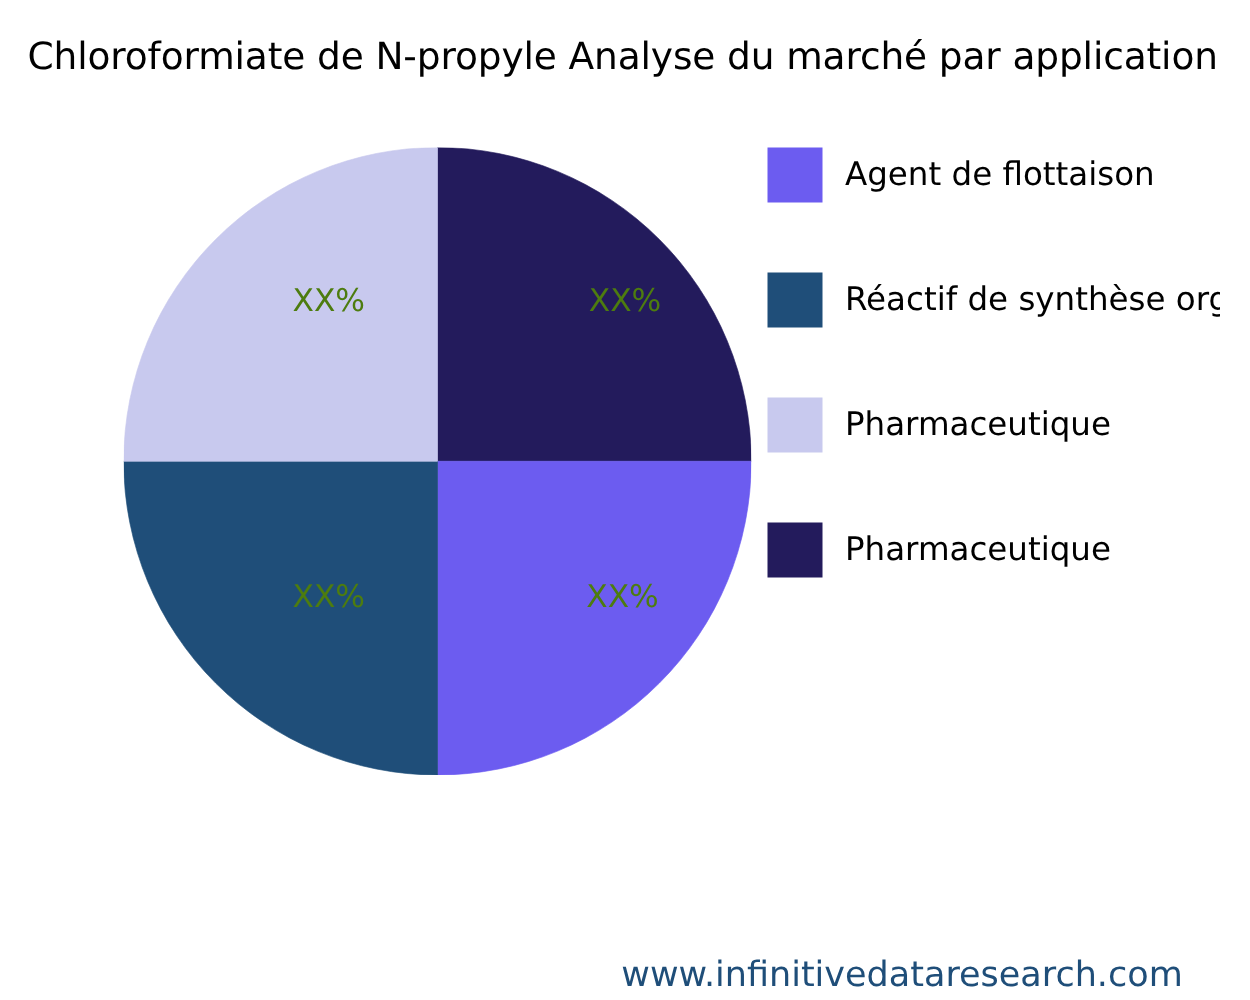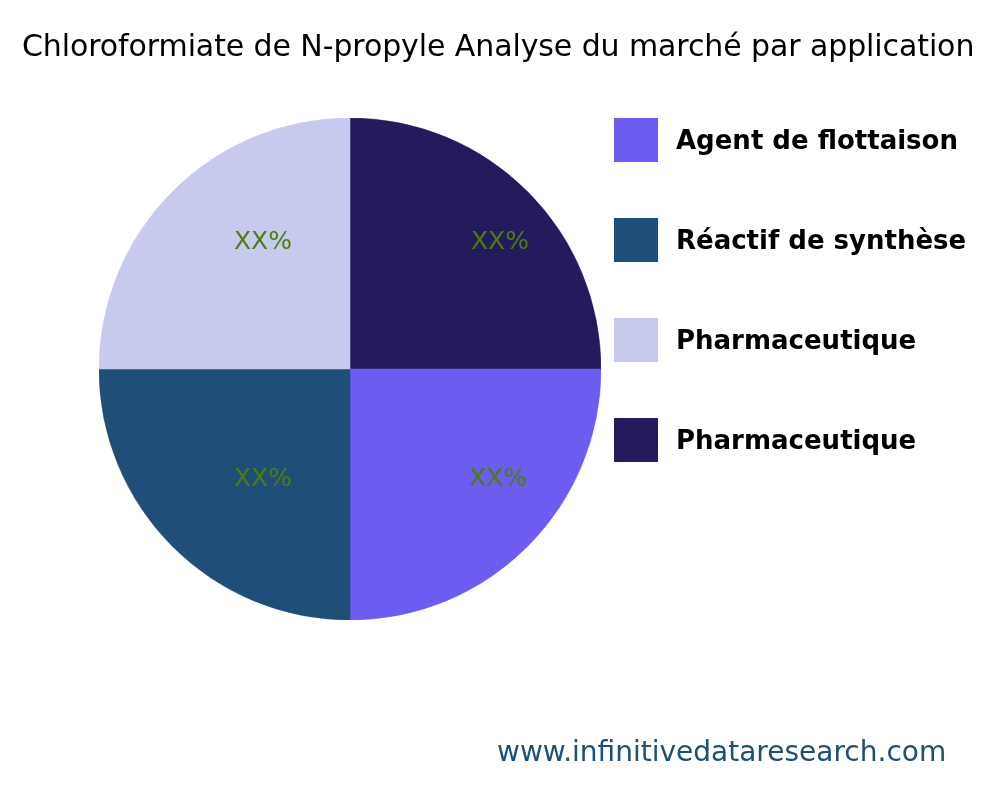--- a/index.html
+++ b/index.html
@@ -83,28 +83,27 @@
   }
   .legend-label {
     position: absolute;
     left: 62px;
     top: 22px;
     transform: translateY(-50%);
     font-size: 26px;
     line-height: 30px;
     color: #000000;
     white-space: nowrap;
-    font-weight: bold;
   }
 
   
   #footer-url {
     position: absolute;
     left: 497px;
-    top: 736px;
+    top: 764px;
     font-size: 28px;
     line-height: 32px;
     color: #1F4E79;
     white-space: nowrap;
   }
 </style>
 </head>
 <body>
 
 <div id="page">

